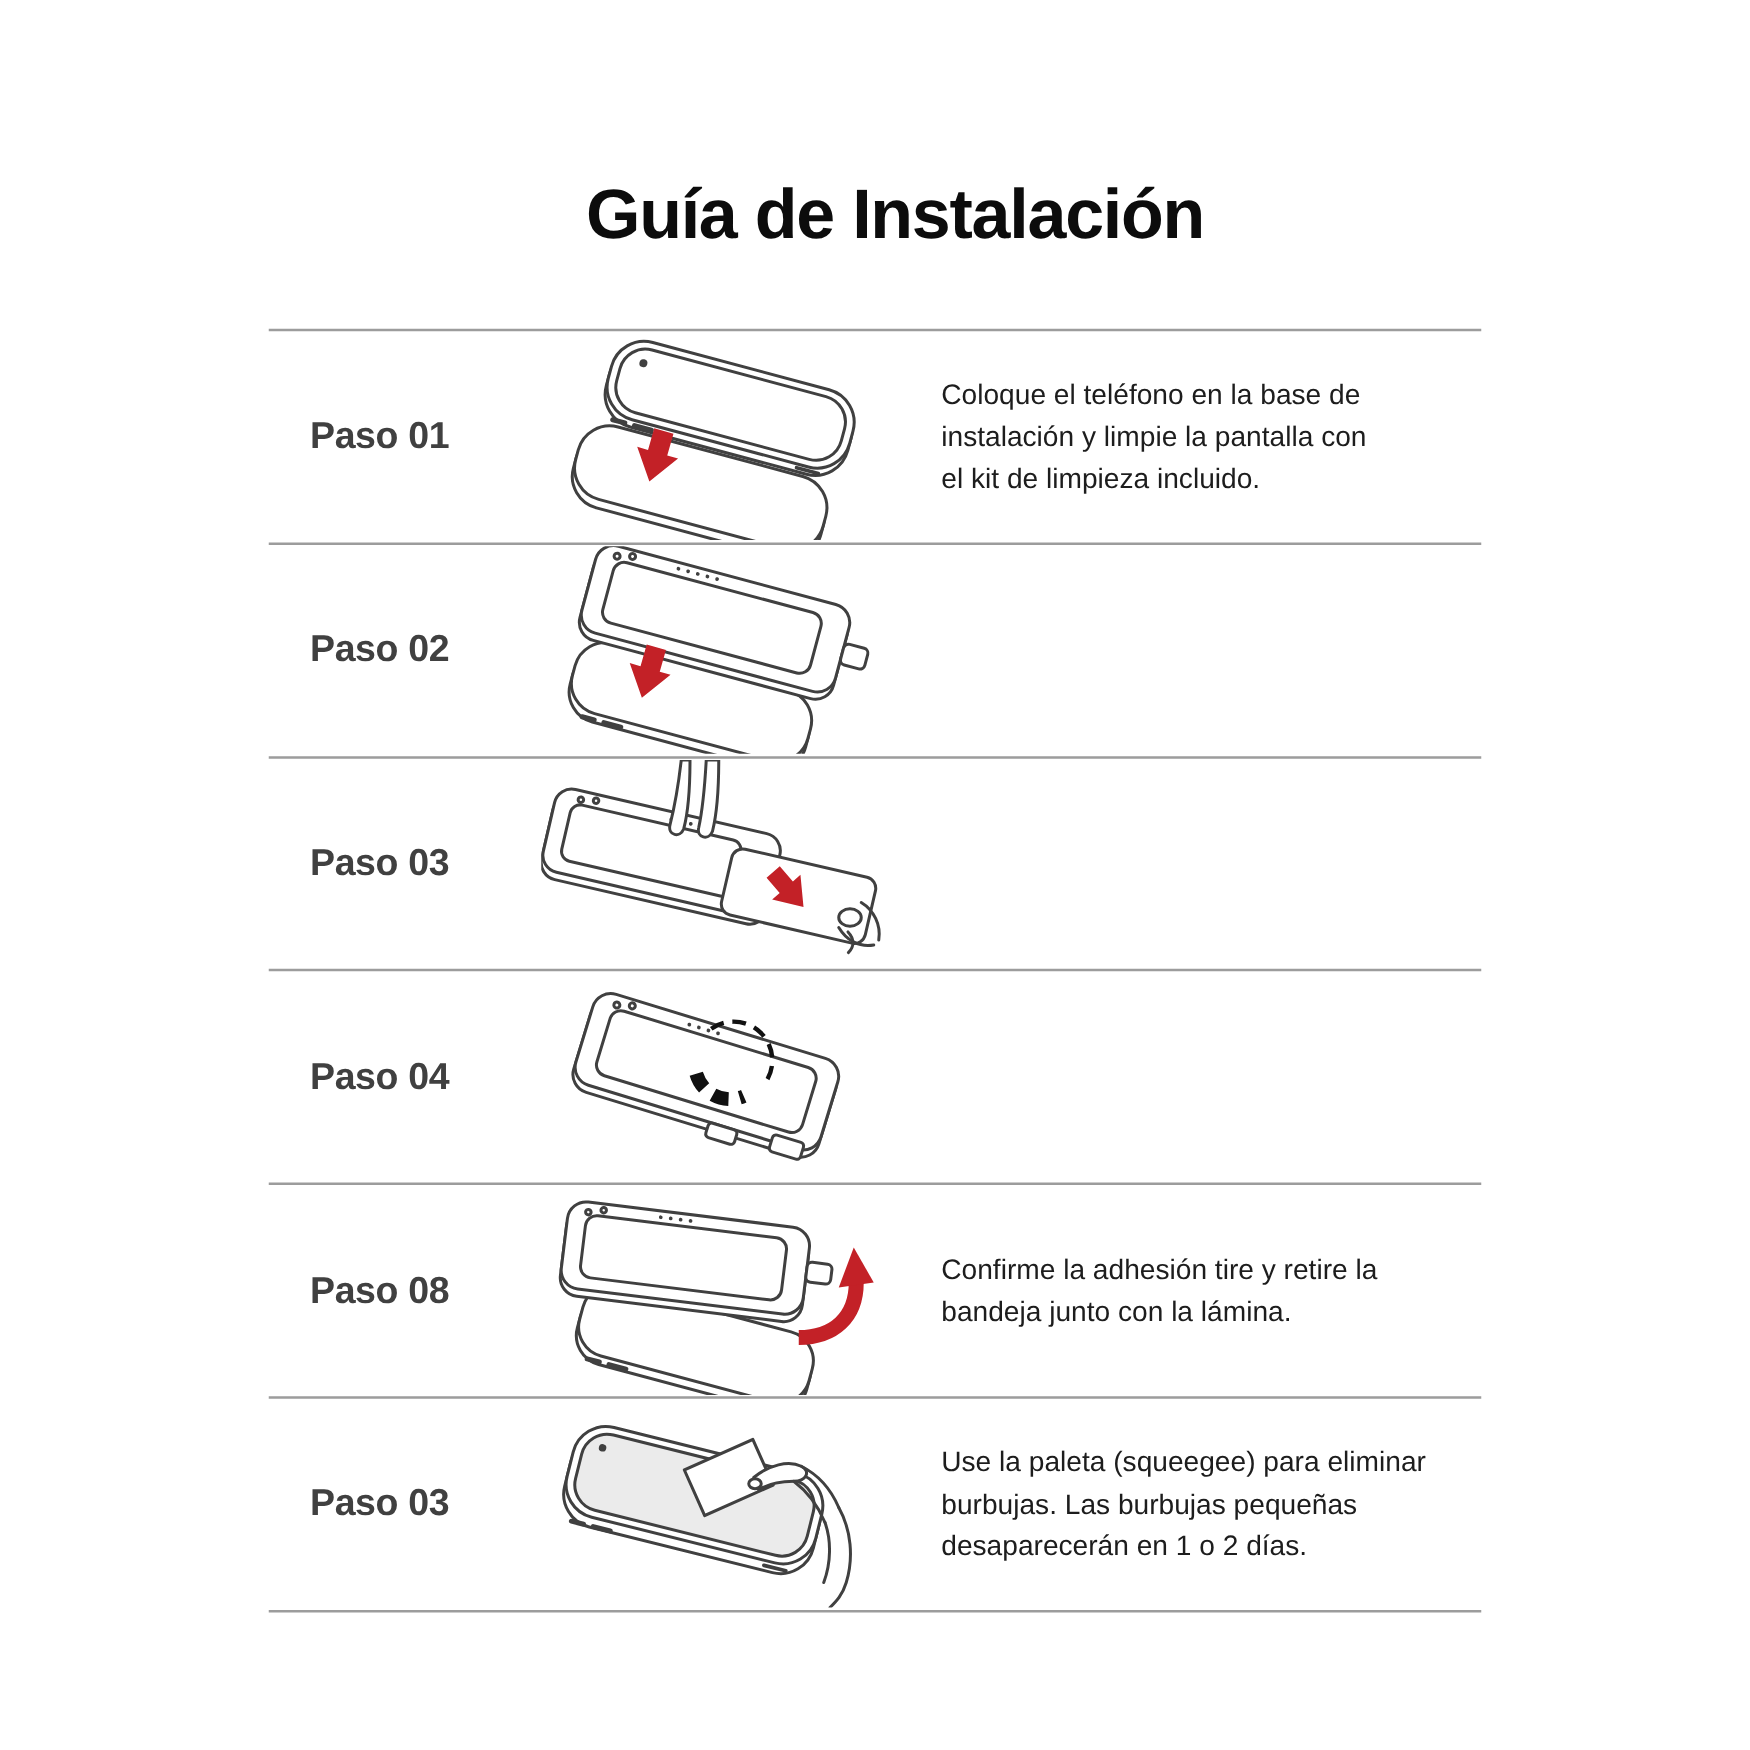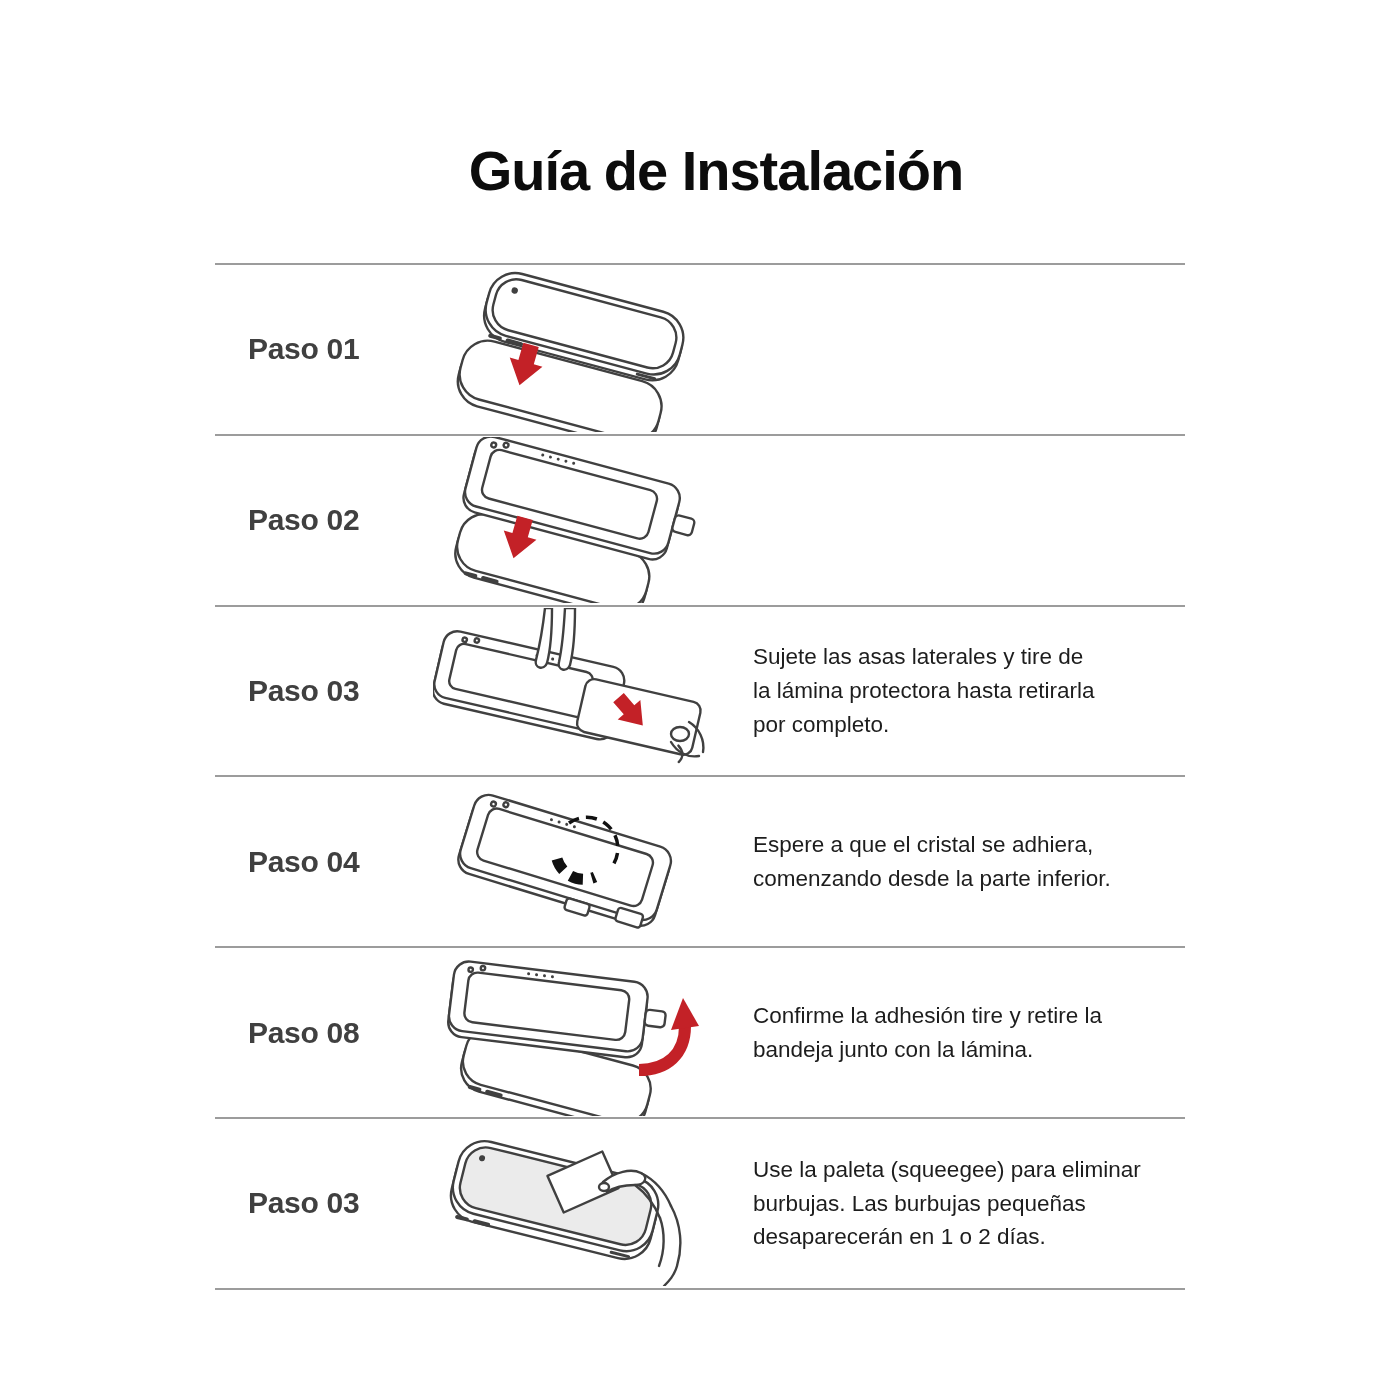--- a/index.html
+++ b/index.html
@@ -68,20 +68,23 @@
           <circle cx="76" cy="42" r="3.2" fill="#404040" stroke="none"></circle>
           <line x1="64" y1="92" x2="74" y2="92" stroke-width="4"></line>
           <line x1="82" y1="92" x2="96" y2="92" stroke-width="4"></line>
           <line x1="216" y1="91" x2="234" y2="91" stroke-width="3"></line>
         </g>
         <g transform="translate(92 100) rotate(16)" fill="#c32127">
           <path d="M -8 -22 L 8 -22 L 8 -4 L 17 -4 L 0 20 L -17 -4 L -8 -4 Z"></path>
         </g>
       </svg>
     </div>
+    <div class="desc">Coloque el teléfono en la base de
+instalación y limpie la pantalla con
+el kit de limpieza incluido.</div>
   </div>
 
   <div class="row">
     <div class="label">Paso 02</div>
     <div class="illu">
       <svg width="280" height="166" viewBox="0 0 280 166">
         <g class="line" transform="rotate(15 125 128)">
           <rect x="22" y="104" width="195" height="58" rx="25"></rect>
           <rect x="22" y="97" width="195" height="58" rx="25"></rect>
           <line x1="38" y1="160" x2="48" y2="160" stroke-width="4"></line>
@@ -134,23 +137,20 @@
         <g class="line">
           <ellipse cx="247" cy="126" rx="9" ry="7"></ellipse>
           <path d="M 256 114 C 266 120 272 132 270 144" fill="none"></path>
           <path d="M 238 134 C 244 144 254 150 266 148" fill="none"></path>
         </g>
         <g transform="translate(198 104) rotate(-41)" fill="#c32127">
           <path d="M -7 -19 L 7 -19 L 7 -3 L 15 -3 L 0 18 L -15 -3 L -7 -3 Z"></path>
         </g>
       </svg>
     </div>
-    <div class="desc">Sujete las asas laterales y tire de
-la lámina protectora hasta retirarla
-por completo.</div>
   </div>
 
   <div class="row">
     <div class="label">Paso 04</div>
     <div class="illu">
       <svg width="280" height="166" viewBox="0 0 280 166">
         <g class="line" transform="rotate(17 130 85)">
           <rect x="28" y="46" width="205" height="76" rx="15"></rect>
           <rect x="28" y="40" width="205" height="76" rx="15"></rect>
           <rect x="44" y="51" width="172" height="54" rx="9" fill="none"></rect>
@@ -162,22 +162,20 @@
           <circle cx="130" cy="46" r="1.5" fill="#404040" stroke="none"></circle>
           <rect x="196" y="110" width="26" height="14" rx="3"></rect>
           <rect x="144" y="116" width="24" height="12" rx="3"></rect>
         </g>
         <g fill="none" stroke="#111111">
           <path d="M 136 44 A 31 31 0 0 1 180 86" stroke-width="3.5" stroke-dasharray="11 7"></path>
           <path d="M 124 80 A 28 28 0 0 0 162 98" stroke-width="11" stroke-dasharray="13 9"></path>
         </g>
       </svg>
     </div>
-    <div class="desc">Espere a que el cristal se adhiera,
-comenzando desde la parte inferior.</div>
   </div>
 
   <div class="row">
     <div class="label">Paso 08</div>
     <div class="illu">
       <svg width="280" height="166" viewBox="0 0 280 166">
         <g class="line" transform="rotate(15 120 120)">
           <rect x="30" y="102" width="190" height="58" rx="24"></rect>
           <rect x="30" y="95" width="190" height="58" rx="24"></rect>
           <line x1="44" y1="158" x2="54" y2="158" stroke-width="4"></line>

